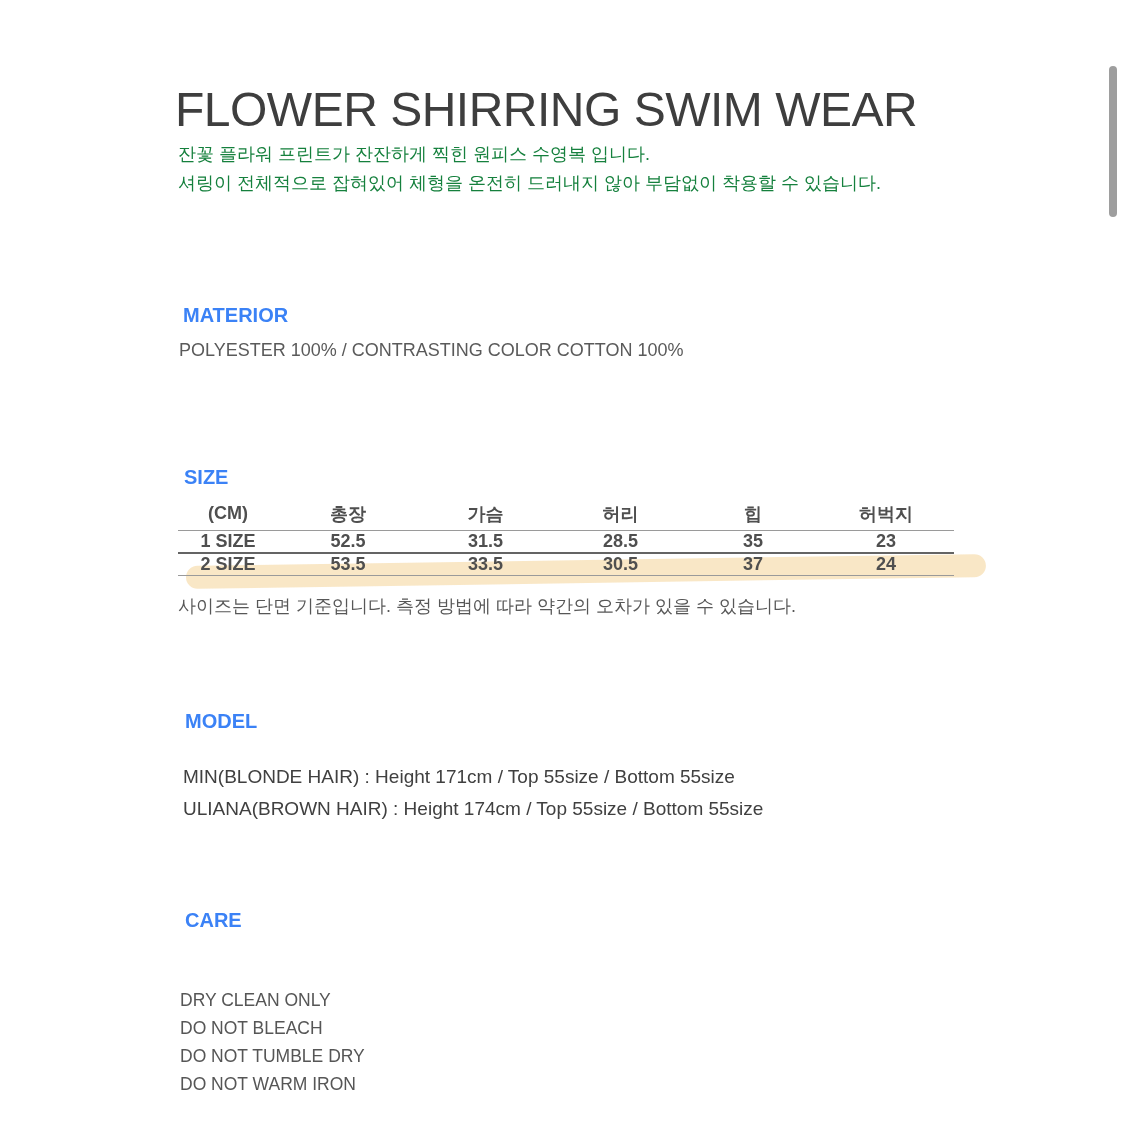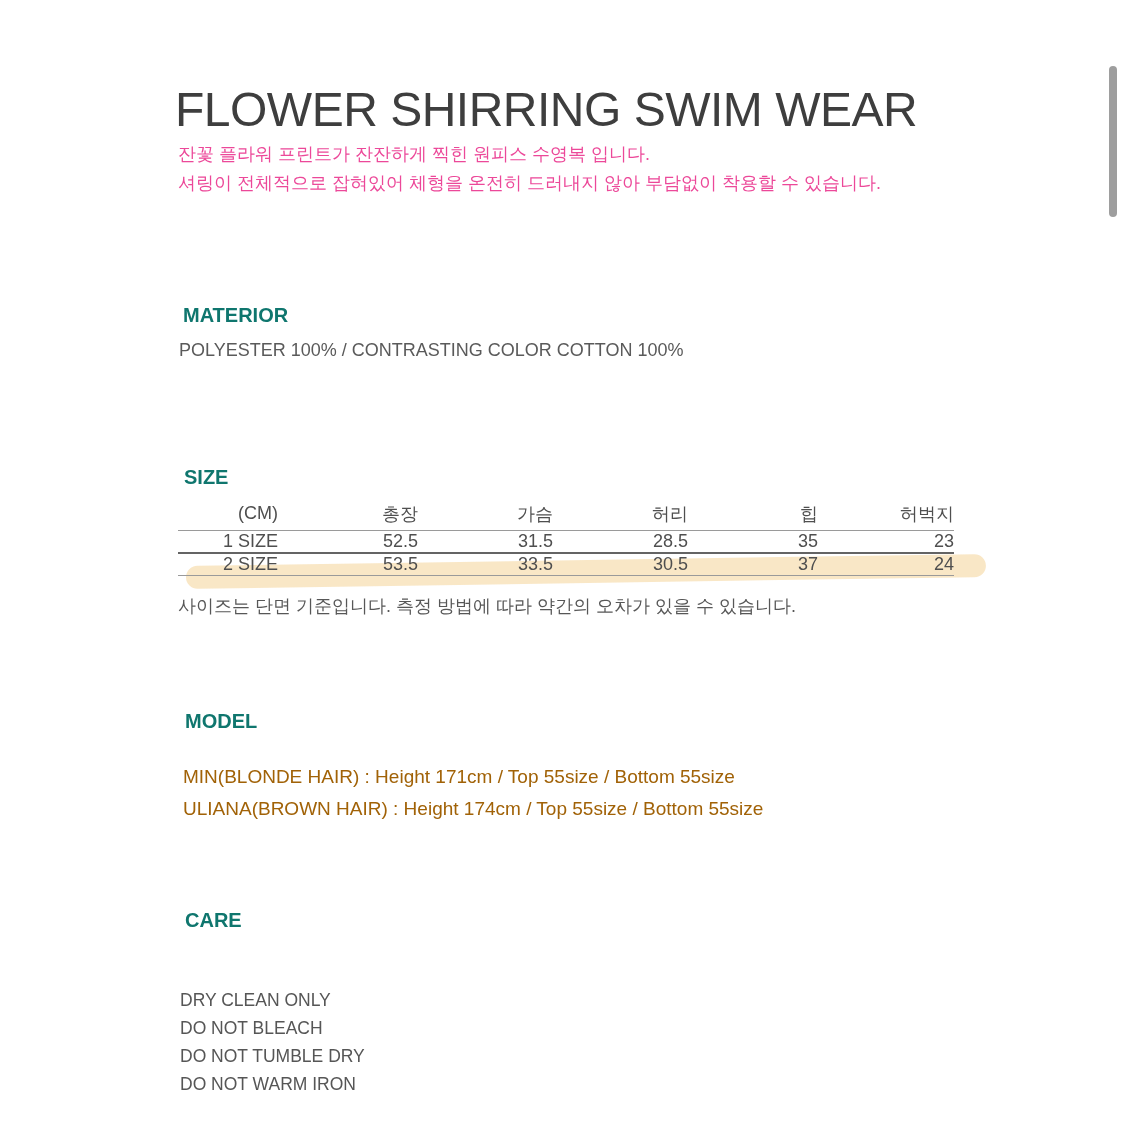--- a/index.html
+++ b/index.html
@@ -24,27 +24,27 @@
     letter-spacing: -0.5px;
     color: #3e3e3e;
     font-weight: 400;
     white-space: nowrap;
   }
   .description {
     left: 178px;
     top: 140px;
     font-size: 18px;
     line-height: 29px;
-    color: #ec4899;
+    color: #15803d;
     white-space: nowrap;
   }
   .section-heading {
     font-size: 20px;
     font-weight: 700;
-    color: #0f766e;
+    color: #3b82f6;
     white-space: nowrap;
   }
   .materior-heading { left: 183px; top: 304px; }
   .materior-text {
     left: 179px;
     top: 340px;
     font-size: 18px;
     color: #5a5a5a;
     white-space: nowrap;
   }
@@ -54,22 +54,22 @@
     left: 178px;
     top: 498px;
     width: 776px;
     border-collapse: collapse;
     table-layout: fixed;
     font-size: 18px;
     color: #4f4f4f;
     z-index: 2;
   }
   .size-table th, .size-table td {
-    font-weight: 400;
-    text-align: right;
+    font-weight: 700;
+    text-align: center;
     padding: 0;
     background: transparent;
   }
   .size-table thead tr { height: 32px; }
   .size-table tbody tr { height: 18px; }
   .size-table thead tr { border-bottom: 1px solid #9a9a9a; }
   .size-table tbody tr.row-0 { border-bottom: 2px solid #646464; }
   .size-table tbody tr.row-1 { border-bottom: 1px solid #9a9a9a; }
   .col-label  { width: 100px; }
   .col-1 { width: 140px; }
@@ -98,21 +98,21 @@
     white-space: nowrap;
     z-index: 2;
   }
 
   .model-heading { left: 185px; top: 710px; }
   .model-lines {
     left: 183px;
     top: 761px;
     font-size: 19px;
     line-height: 31.5px;
-    color: #a16207;
+    color: #404040;
     white-space: nowrap;
   }
   .care-heading { left: 185px; top: 909px; }
   .care-lines {
     left: 180px;
     top: 986px;
     font-size: 17.5px;
     line-height: 28px;
     color: #565656;
     white-space: nowrap;

